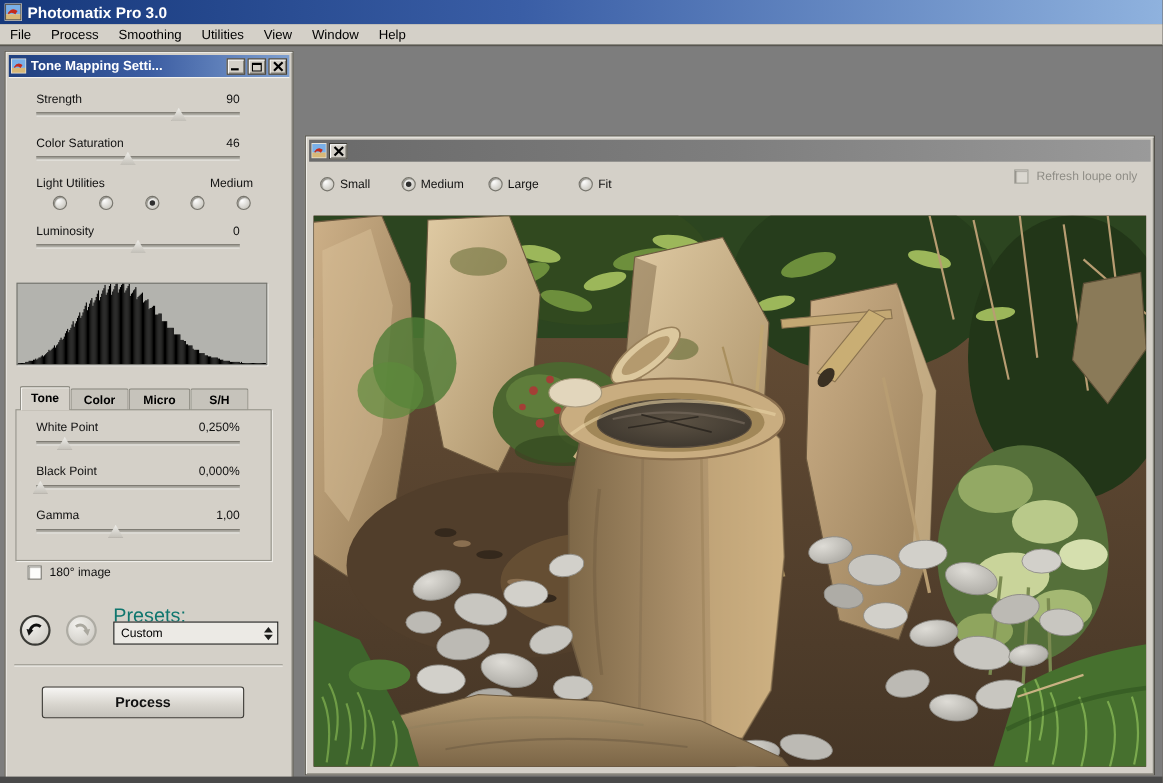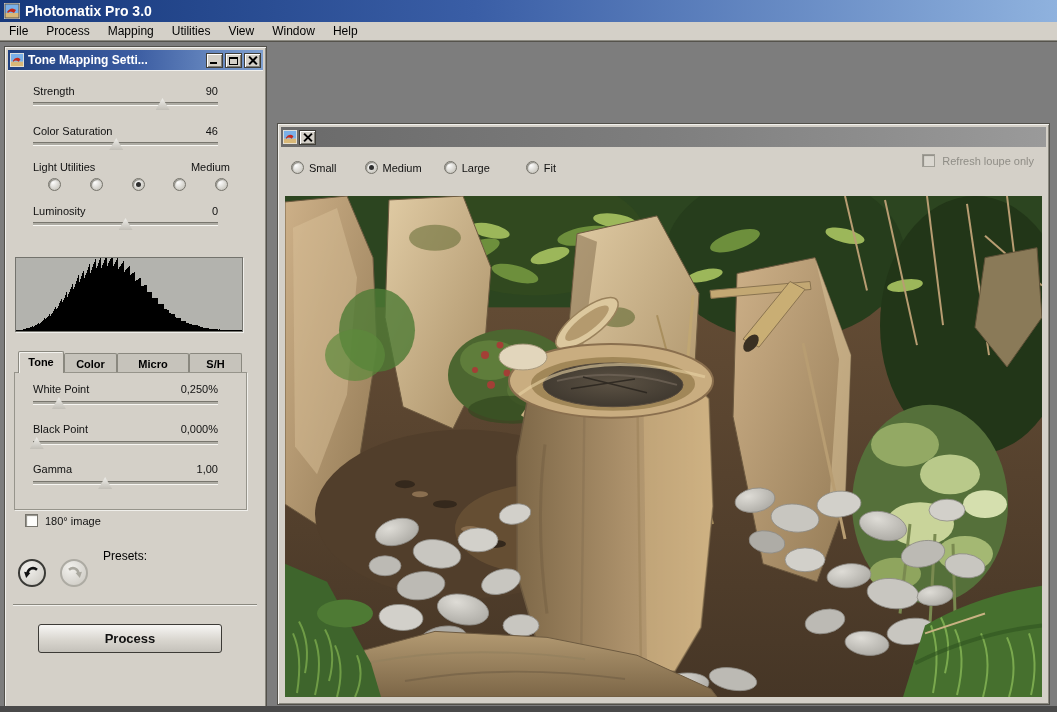--- a/index.html
+++ b/index.html
@@ -68,21 +68,21 @@
     border:1px solid #96948b; box-shadow:1px 1px 0 #f0efeb; }
 
   .check { width:13px; height:13px; background:#fdfdfb; border:1px solid #76746c;
     box-shadow:inset 1px 1px 1px #8d8b83; cursor:pointer; flex:0 0 auto; }
   .checkline { position:absolute; display:flex; align-items:center; gap:7px; font-size:11px; color:#111; }
 
   .circlebtn { position:absolute; width:28px; height:28px; border-radius:50%; background:radial-gradient(circle at 35% 30%,#f2f1ed,#c9c6bf);
     border:2px solid #3a3a36; display:flex; align-items:center; justify-content:center; cursor:pointer; }
   .circlebtn.disabled { border-color:#adaba3; cursor:default; }
 
-  .presets-label { position:absolute; font-size:12px; color:#000000; }
+  .presets-label { position:absolute; font-size:18px; color:#0f766e; }
   .dropdown { position:absolute; height:21px; background:#eceae5; border:1px solid #1c1c1a;
     display:flex; align-items:center; font-size:11px; padding-left:6px; cursor:pointer; }
   .spinner { margin-left:auto; margin-right:4px; display:flex; flex-direction:column; gap:2px; }
   .spinner i { width:0; height:0; border-left:4px solid transparent; border-right:4px solid transparent; }
   .spinner .up { border-bottom:5px solid #1c1c1a; }
   .spinner .dn { border-top:5px solid #1c1c1a; }
 
   .divider { position:absolute; left:5px; right:6px; height:2px; border-top:1px solid #8a887f; border-bottom:1px solid #f2f1ed; }
   .process-btn { position:absolute; left:30px; top:553px; width:184px; height:29px;
     background:linear-gradient(180deg,#f7f6f4,#d9d6cf 55%,#c4c1ba); border:1px solid #3c3a36; border-radius:3px;
@@ -107,21 +107,21 @@
     <rect x="1" y="10" width="14" height="5" fill="#d8b878"></rect>
     <path d="M3 9 Q7 3 12 7 L10 10 Q6 7 4 10 Z" fill="#c42a1c"></path>
     <rect x="1" y="1" width="14" height="14" fill="none" stroke="#5a5650" stroke-width="1"></rect>
   </svg>
   <span class="title">Photomatix Pro 3.0</span>
 </div>
 
 <div class="menubar">
   <span class="menu-item">File</span>
   <span class="menu-item">Process</span>
-  <span class="menu-item">Mapping</span>
+  <span class="menu-item">Smoothing</span>
   <span class="menu-item">Utilities</span>
   <span class="menu-item">View</span>
   <span class="menu-item">Window</span>
   <span class="menu-item">Help</span>
 </div>
 
 <div class="mdi"></div>
 
 <div class="win" id="settings-win">
   <div class="titlebar active">
@@ -407,21 +407,21 @@
         <div class="hbar" style="height: 0.657px;"></div>
         <div class="hbar" style="height: 0.680188px;"></div>
         <div class="hbar" style="height: 0.703376px;"></div>
         <div class="hbar" style="height: 0.726565px;"></div>
         <div class="hbar" style="height: 0.749753px;"></div>
       </div>
 
     <div class="tone-tabrow">
       <div class="tab small active" style="width:46px;">Tone</div>
       <div class="tab small inactive-shift" style="width:53px;">Color</div>
-      <div class="tab small inactive-shift" style="width:72px;">Micro</div>
+      <div class="tab small inactive-shift" style="width:56px;">Micro</div>
       <div class="tab small inactive-shift" style="width:53px;">S/H</div>
     </div>
     <div class="groupbox"></div>
 
     <div class="srow" style="top:312px;">
       <span>White Point</span>
       <span>0,250%</span>
     </div>
     <div class="track" style="top:330px;">
       <span class="thumb" style="left: calc(14% - 7px);"></span>
@@ -455,20 +455,27 @@
       </svg>
     </div>
     <div class="circlebtn disabled" style="left:52px; top:488px;">
       <svg width="20" height="20" viewBox="0 0 24 24">
         <path d="M6 8 C11 4 17 7 17.5 13" stroke="#aaa89f" stroke-width="3.2" fill="none"></path>
         <polygon points="21.5,10.5 14,12 19,18" fill="#aaa89f"></polygon>
       </svg>
     </div>
 
     <div class="presets-label" style="left:95px; top:478px;">Presets:</div>
+    <div class="dropdown" style="left:95px; top:494px; width:150px;">
+      <span>Custom</span>
+      <span class="spinner">
+          <i class="up"></i>
+          <i class="dn"></i>
+        </span>
+    </div>
 
     <div class="divider" style="top:533px;"></div>
 
     <div class="process-btn">Process</div>
   </div>
 </div>
 
 <div class="win" id="preview-win">
   <div class="titlebar inactive">
     <svg class="appicon" viewBox="0 0 16 16" style="width:14px;height:14px;">

